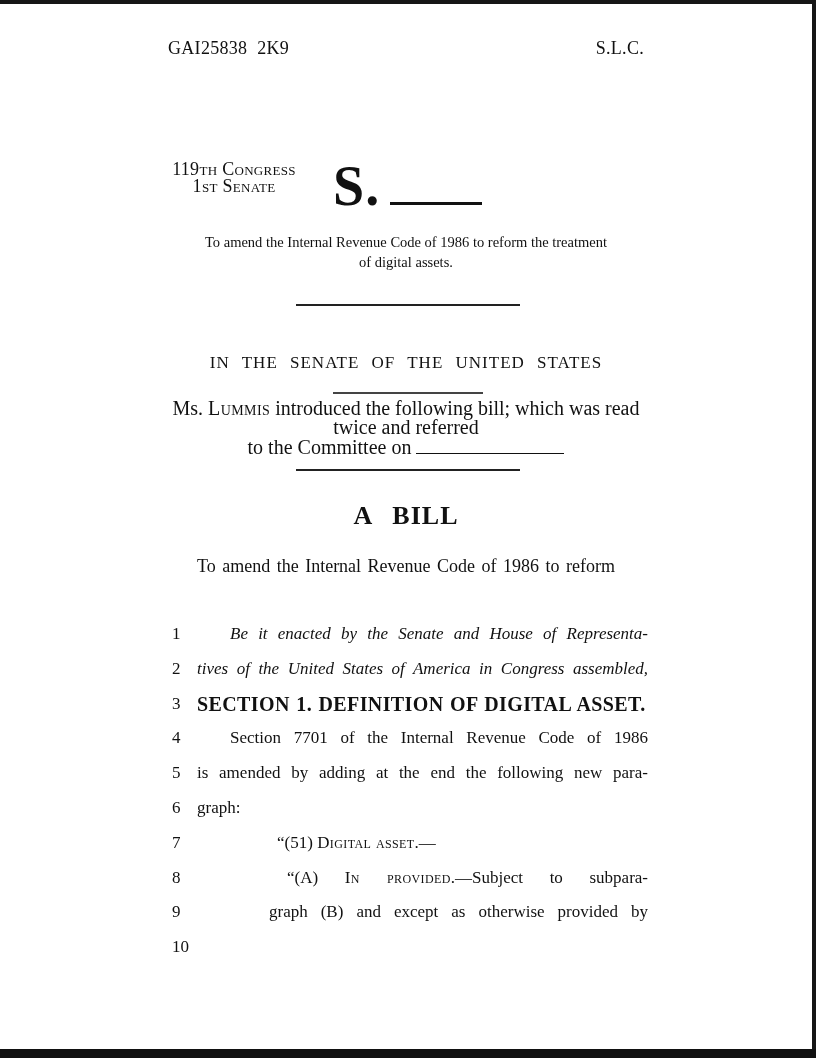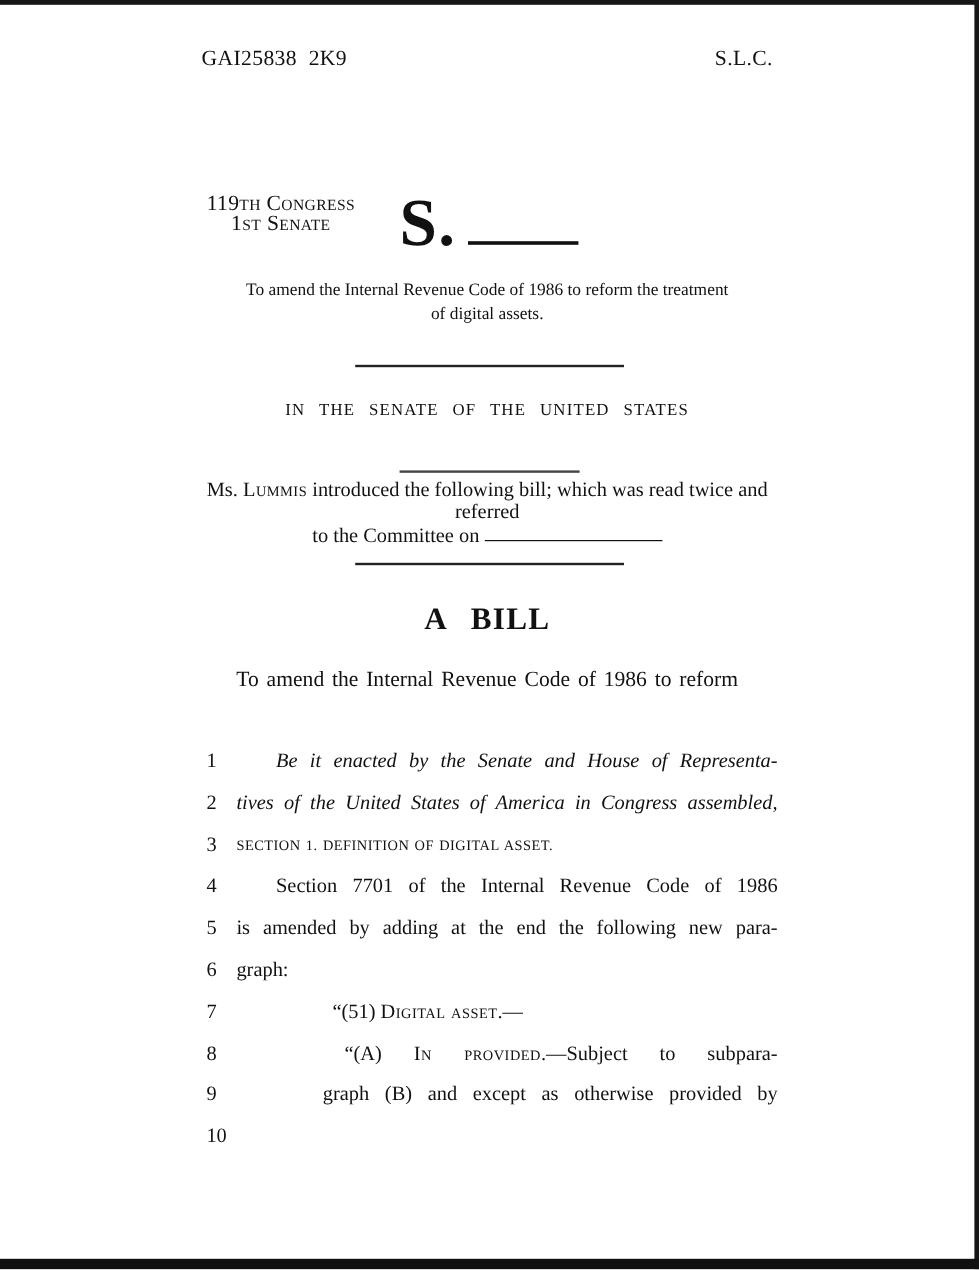--- a/index.html
+++ b/index.html
@@ -39,27 +39,27 @@
     position:absolute; top:233px; left:150px; right:154px;
     text-align:center; font-size:14.5px; line-height:19.5px;
   }
 
   .rule { position:absolute; left:296px; width:224px; height:2px; background:#222; }
   .rule-1 { top:304px; }
   .rule-2 { top:469px; }
   .rule-short { position:absolute; top:392px; left:333px; width:150px; height:1.5px; background:#444; }
 
   .chamber {
-    position:absolute; top:335px; left:0; right:4px;
-    text-align:center; font-size:14px; letter-spacing:1px; word-spacing:7px;
+    position:absolute; top:353px; left:0; right:4px;
+    text-align:center; font-size:17px; letter-spacing:1px; word-spacing:7px;
   }
 
   .sponsor {
     position:absolute; top:399px; left:150px; right:154px;
-    text-align:center; font-size:17px; line-height:18.5px;
+    text-align:center; font-size:20px; line-height:18.5px;
   }
 
   .bill-title {
     position:absolute; top:501px; left:0; right:4px;
     text-align:center; font-size:26px; font-weight:bold;
     letter-spacing:1px; word-spacing:13px;
   }
   .bill-subtitle {
     position:absolute; top:552px; left:160px; right:164px;
     text-align:center; font-size:18px; line-height:28px; word-spacing:2px;
@@ -70,21 +70,21 @@
   .line-num {
     position:absolute; left:172px; top:0;
     font-size:17px; line-height:34.8px;
   }
   .line-text {
     margin-left:197px; margin-right:168px;
     font-size:17px; line-height:34.8px; white-space:nowrap;
   }
   .line-text.just { white-space:normal; text-align:justify; text-align-last:justify; }
   .line-text.italic { font-style:italic; }
-  .line-text.bold { font-weight:normal; font-size:12px; letter-spacing:0.4px; word-spacing:1px; }
+  .line-text.bold { font-weight:bold; font-size:20px; letter-spacing:0.4px; word-spacing:1px; }
   .sc { font-variant:small-caps; letter-spacing:0.4px; }
   .blank-line {
     display:inline-block; border-bottom:1.3px solid #111;
     height:0.85em; vertical-align:baseline;
   }
 </style>
 </head>
 <body>
 
 <div class="page">

